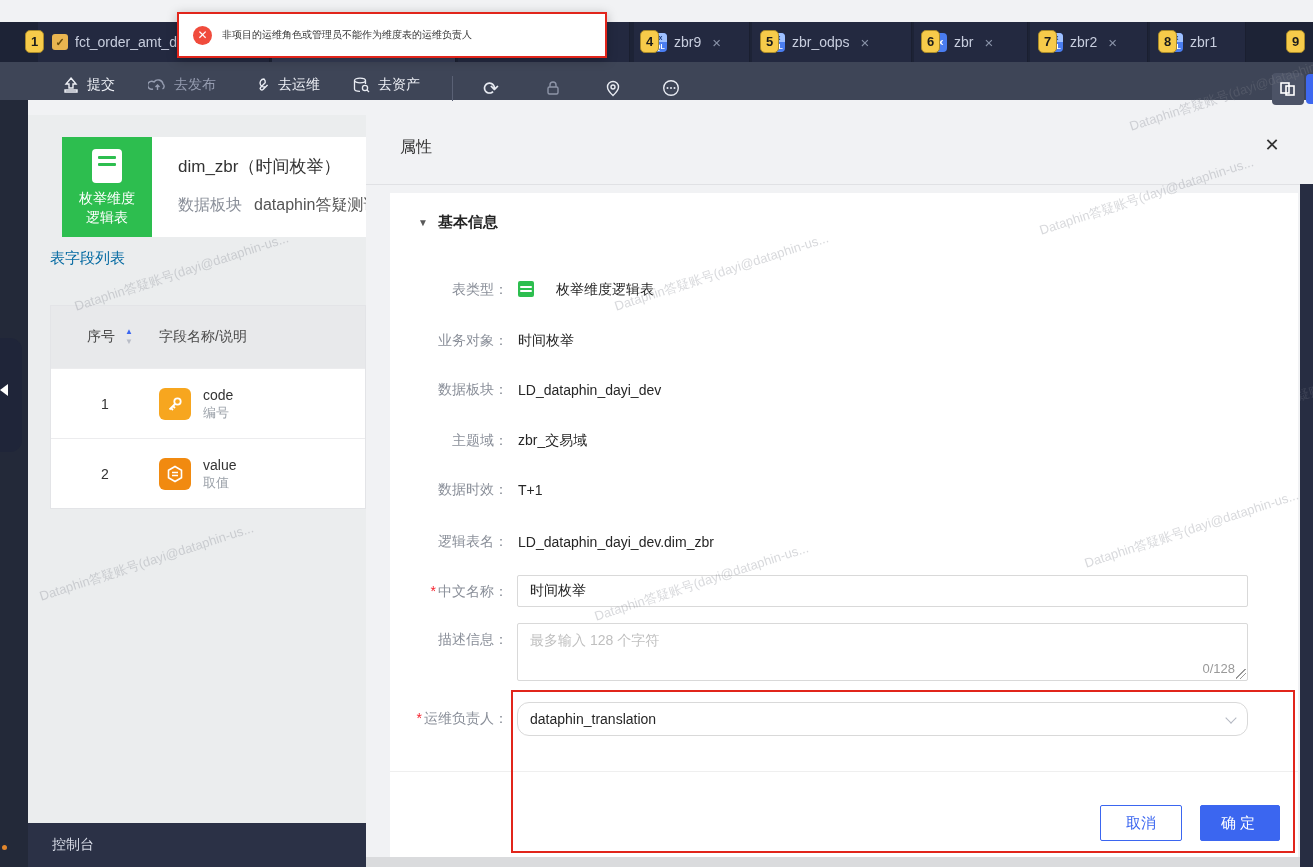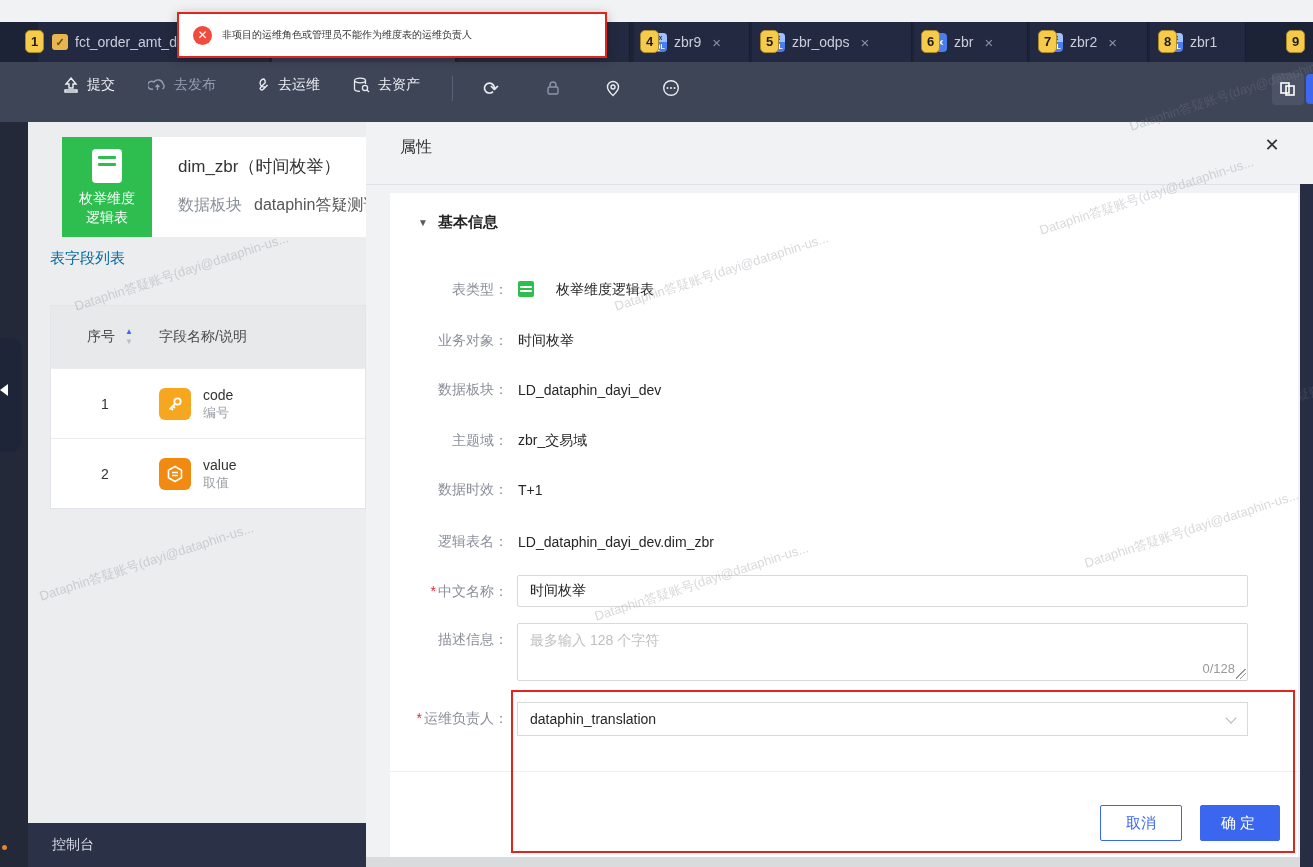--- a/index.html
+++ b/index.html
@@ -36,21 +36,21 @@
 
   
   .badge { position:absolute; width:19px; height:23px; background:#f7cb4a; border:1px solid #a98a2a; border-radius:5px; color:#1c1c1c; font-size:13px; font-weight:bold; display:flex; align-items:center; justify-content:center; z-index:30; }
 
   
   .toast { left:177px; top:12px; width:430px; height:46px; background:#ffffff; border:2px solid #e1251b; box-shadow:0 2px 10px rgba(0,0,0,.25); display:flex; align-items:center; gap:10px; padding:0 14px; z-index:25; }
   .toast .err { width:19px; height:19px; border-radius:50%; background:#f04b3c; color:#fff; font-size:12px; display:flex; align-items:center; justify-content:center; flex:0 0 auto; }
   .toast .msg { color:#333; font-size:10px; white-space:nowrap; }
 
   
-  .toolbar { left:0; top:62px; width:1313px; height:60px; background:#3e4557; z-index:4; }
+  .toolbar { left:0; top:62px; width:1313px; height:38px; background:#3e4557; z-index:4; }
   .tool-act { position:absolute; top:14px; display:flex; align-items:center; gap:7px; color:#eef0f6; font-size:14px; cursor:pointer; }
   .tool-act.disabled { color:#959cb0; cursor:default; }
   .tool-act svg { display:block; }
   .tool-div { position:absolute; left:452px; top:14px; width:1px; height:25px; background:#5a6175; }
   .tool-ico { position:absolute; top:13px; width:26px; height:26px; color:#e9ecf3; font-size:19px; display:flex; align-items:center; justify-content:center; cursor:pointer; }
   .tool-ico.disabled { color:#8e95a8; }
   .tool-right { position:absolute; left:1272px; top:11px; width:32px; height:32px; background:#4c5366; border-radius:4px; display:flex; align-items:center; justify-content:center; cursor:pointer; }
   .tool-bluecut { position:absolute; left:1306px; top:12px; width:7px; height:30px; background:#3e68f0; border-radius:4px 0 0 4px; }
 
   
@@ -107,21 +107,21 @@
   .gmini i { display:block; height:2px; background:#fff; border-radius:1px; }
   .req { color:#f5222d; margin-right:2px; }
 
   .inp { position:absolute; left:127px; height:32px; width:731px; background:#fff; border:1px solid #d9d9d9; border-radius:2px; font-size:14px; color:#262626; padding:0 12px; font-family:"Liberation Sans",sans-serif; }
   .ta-wrap { position:absolute; left:127px; top:430px; width:731px; height:58px; background:#fff; border:1px solid #d9d9d9; border-radius:2px; }
   .ta { width:100%; height:100%; border:none; resize:none; outline:none; font-size:14px; color:#262626; padding:8px 12px; font-family:"Liberation Sans",sans-serif; background:transparent; }
   .ta::placeholder { color:#bfbfbf; }
   .ta-count { position:absolute; right:12px; bottom:4px; font-size:13px; color:#999; }
   .ta-grip { position:absolute; right:1px; bottom:1px; width:10px; height:10px;
     background:linear-gradient(135deg, transparent 0 45%, #999 45% 52%, transparent 52% 68%, #999 68% 75%, transparent 75%); }
-  .sel { position:absolute; left:127px; top:509px; width:731px; height:34px; background:#fff; border:1px solid #d9d9d9; border-radius:0; display:flex; align-items:center; padding:0 30px 0 12px; font-size:14px; color:#262626; cursor:pointer; }
+  .sel { position:absolute; left:127px; top:509px; width:731px; height:34px; background:#fff; border:1px solid #d9d9d9; border-radius:12px; display:flex; align-items:center; padding:0 30px 0 12px; font-size:14px; color:#262626; cursor:pointer; }
   .sel .chev { position:absolute; right:12px; top:11px; width:8px; height:8px; border-right:1.5px solid #b4b8c2; border-bottom:1.5px solid #b4b8c2; transform:rotate(45deg); }
 
   .btn { position:absolute; top:612px; height:36px; border-radius:2px; font-size:15px; display:flex; align-items:center; justify-content:center; cursor:pointer; }
   .btn-cancel { left:710px; width:82px; background:#fff; border:1px solid #3b66f0; color:#3b66f0; }
   .btn-ok { left:810px; width:80px; background:#3b66f0; border:1px solid #3b66f0; color:#fff; letter-spacing:4px; }
 
   .ann-rect2 { position:absolute; left:121px; top:497px; width:784px; height:163px; border:2px solid #e1251b; z-index:9; pointer-events:none; }
   .card-hr { position:absolute; left:0; top:578px; width:908px; height:1px; background:#efefef; }
 
   

